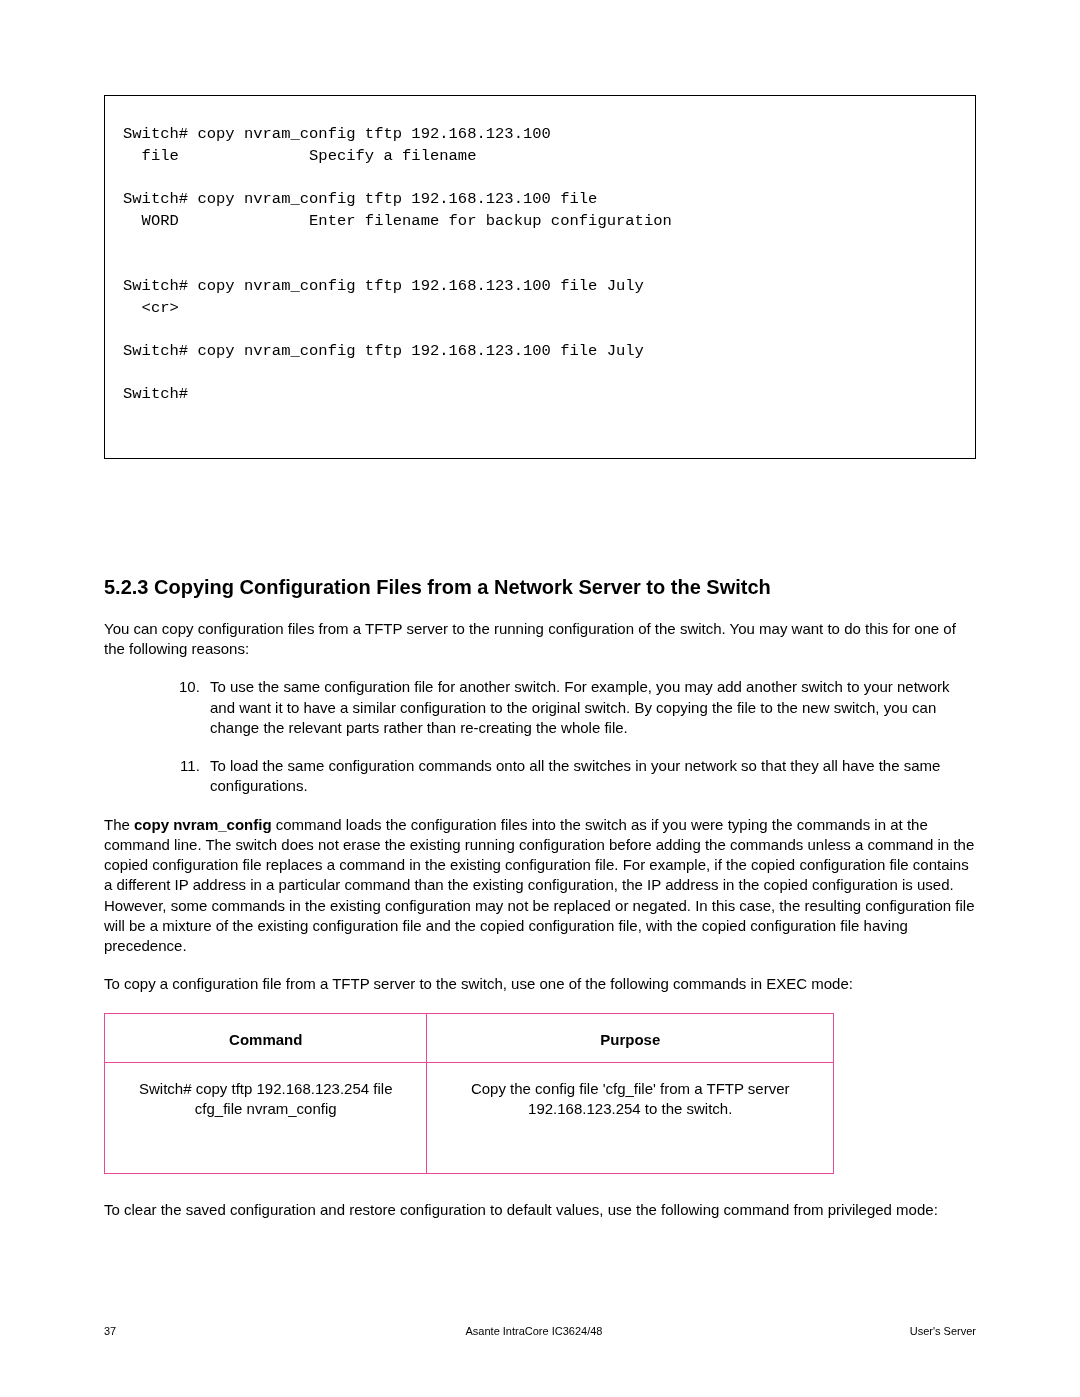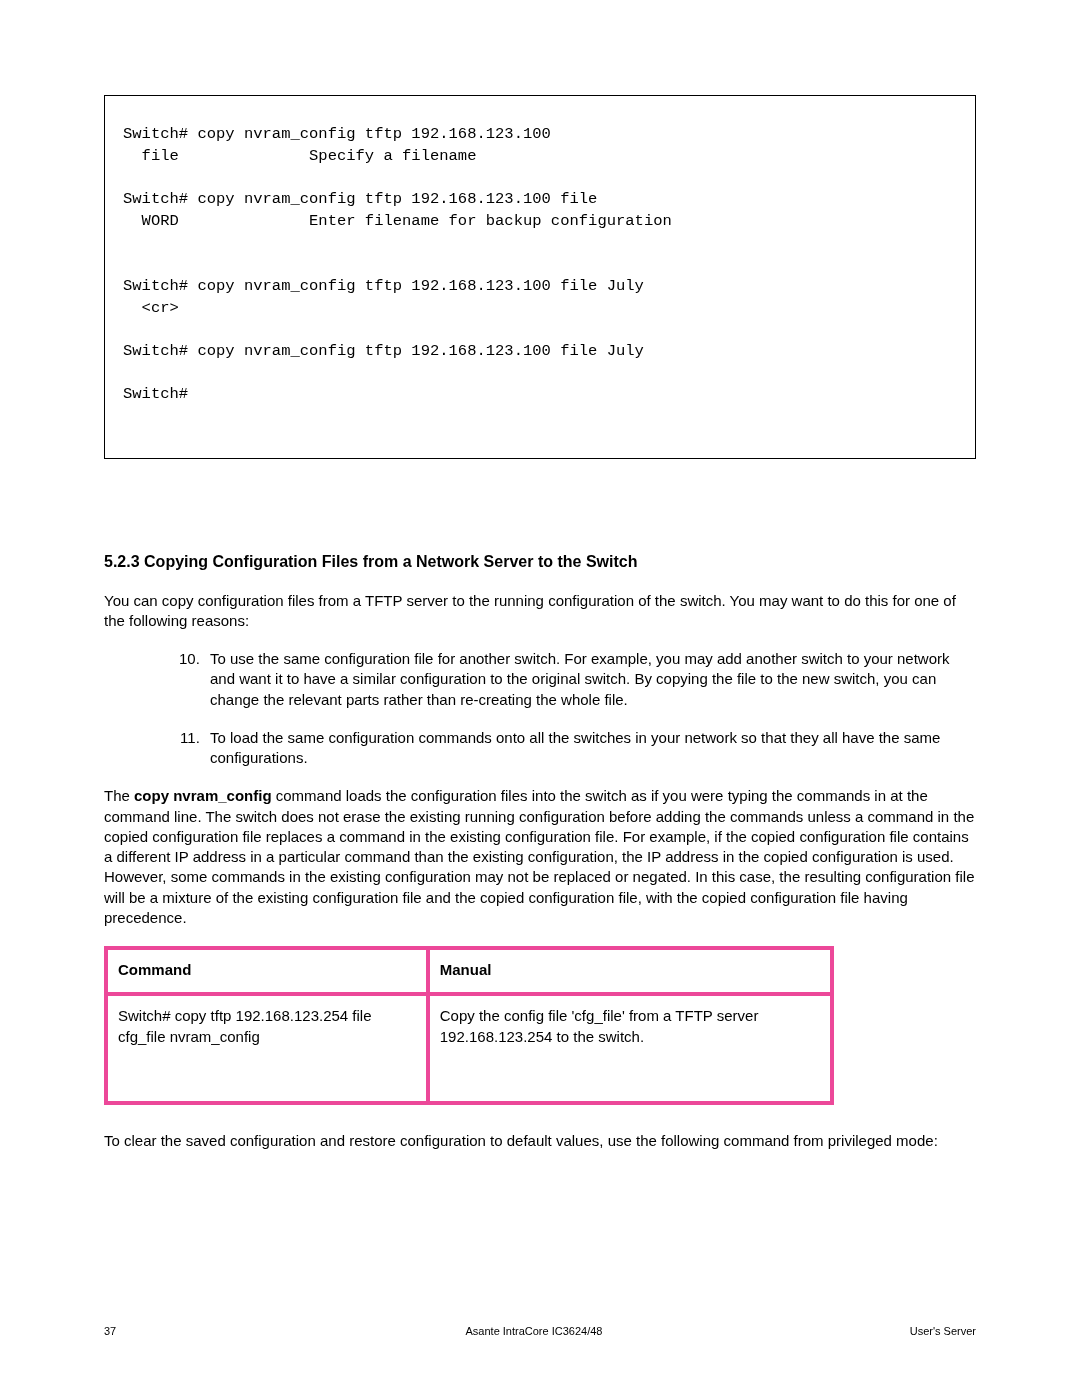--- a/index.html
+++ b/index.html
@@ -19,23 +19,23 @@
   }
   .terminal {
     border: 1px solid #000;
     padding: 28px 18px 52px 18px;
     font-family: "Courier New", Courier, monospace;
     font-size: 15.5px;
     line-height: 1.4;
     white-space: pre;
   }
   h3.section {
-    font-size: 16px;
+    font-size: 20px;
     font-weight: bold;
-    margin: 92px 0 18px 0;
+    margin: 115px 0 18px 0;
   }
   p.body {
     margin: 0 0 18px 0;
   }
   .indent-restore {
     margin: 0 0 18px 42px;
   }
   ol.reasons {
     margin: 0 0 18px 0;
     padding-left: 64px;
@@ -48,24 +48,24 @@
   .cmd-inline {
     font-weight: bold;
   }
   table.cmd-table {
     width: 730px;
     border-collapse: collapse;
     margin: 0 0 26px 0;
   }
   table.cmd-table th,
   table.cmd-table td {
-    border: 4px solid #ec4899;
-    text-align: left;
+    border: 1px solid #ec4899;
+    text-align: center;
     vertical-align: top;
-    padding: 10px 10px 12px 10px;
+    padding: 16px 10px 12px 10px;
     font-size: 15px;
   }
   table.cmd-table td.cmd {
     font-weight: normal;
     padding-bottom: 54px;
   }
   table.cmd-table td.purpose {
     font-weight: normal;
   }
   .footer {
@@ -117,26 +117,27 @@
 
   <ol class="reasons" start="10">
     <li>To use the same configuration file for another switch. For example, you may add another switch to your network and want it to have a similar configuration to the original switch. By copying the file to the new switch, you can change the relevant parts rather than re-creating the whole file.</li>
     <li>To load the same configuration commands onto all the switches in your network so that they all have the same configurations.</li>
   </ol>
 
   <p class="body">
     <span>The </span><span class="cmd-inline">copy nvram_config</span><span> command loads the configuration files into the switch as if you were typing the commands in at the command line. The switch does not erase the existing running configuration before adding the commands unless a command in the copied configuration file replaces a command in the existing configuration file. For example, if the copied configuration file contains a different IP address in a particular command than the existing configuration, the IP address in the copied configuration is used. However, some commands in the existing configuration may not be replaced or negated. In this case, the resulting configuration file will be a mixture of the existing configuration file and the copied configuration file, with the copied configuration file having precedence.</span>
   </p>
 
+  <p class="body">To copy a configuration file from a TFTP server to the switch, use one of the following commands in EXEC mode:</p>
 
   <table class="cmd-table">
     <tbody>
         <tr>
       <th>Command</th>
-      <th>Manual</th>
+      <th>Purpose</th>
     </tr>
     <tr>
       <td class="cmd">Switch# copy tftp 192.168.123.254 file cfg_file nvram_config</td>
       <td class="purpose">Copy the config file 'cfg_file' from a TFTP server 192.168.123.254 to the switch.</td>
     </tr>
   </tbody>
     </table>
 
   <p class="body">To clear the saved configuration and restore configuration to default values, use the following command from privileged mode:</p>
 

